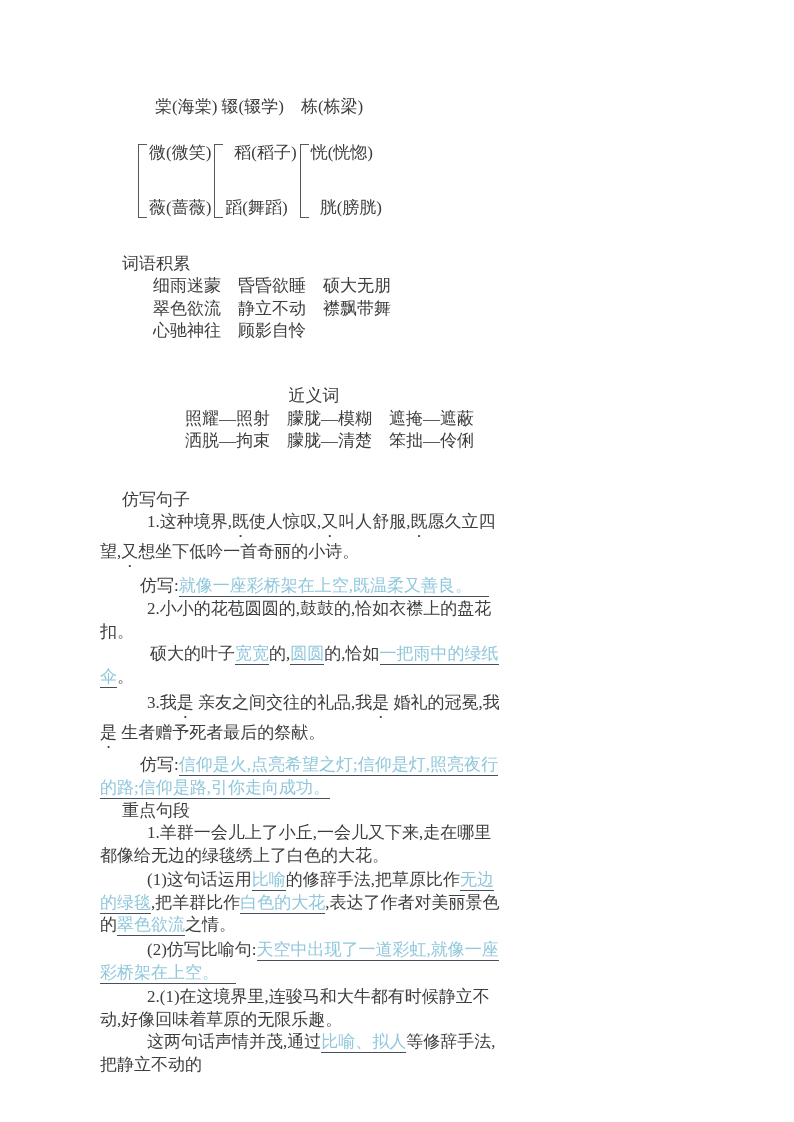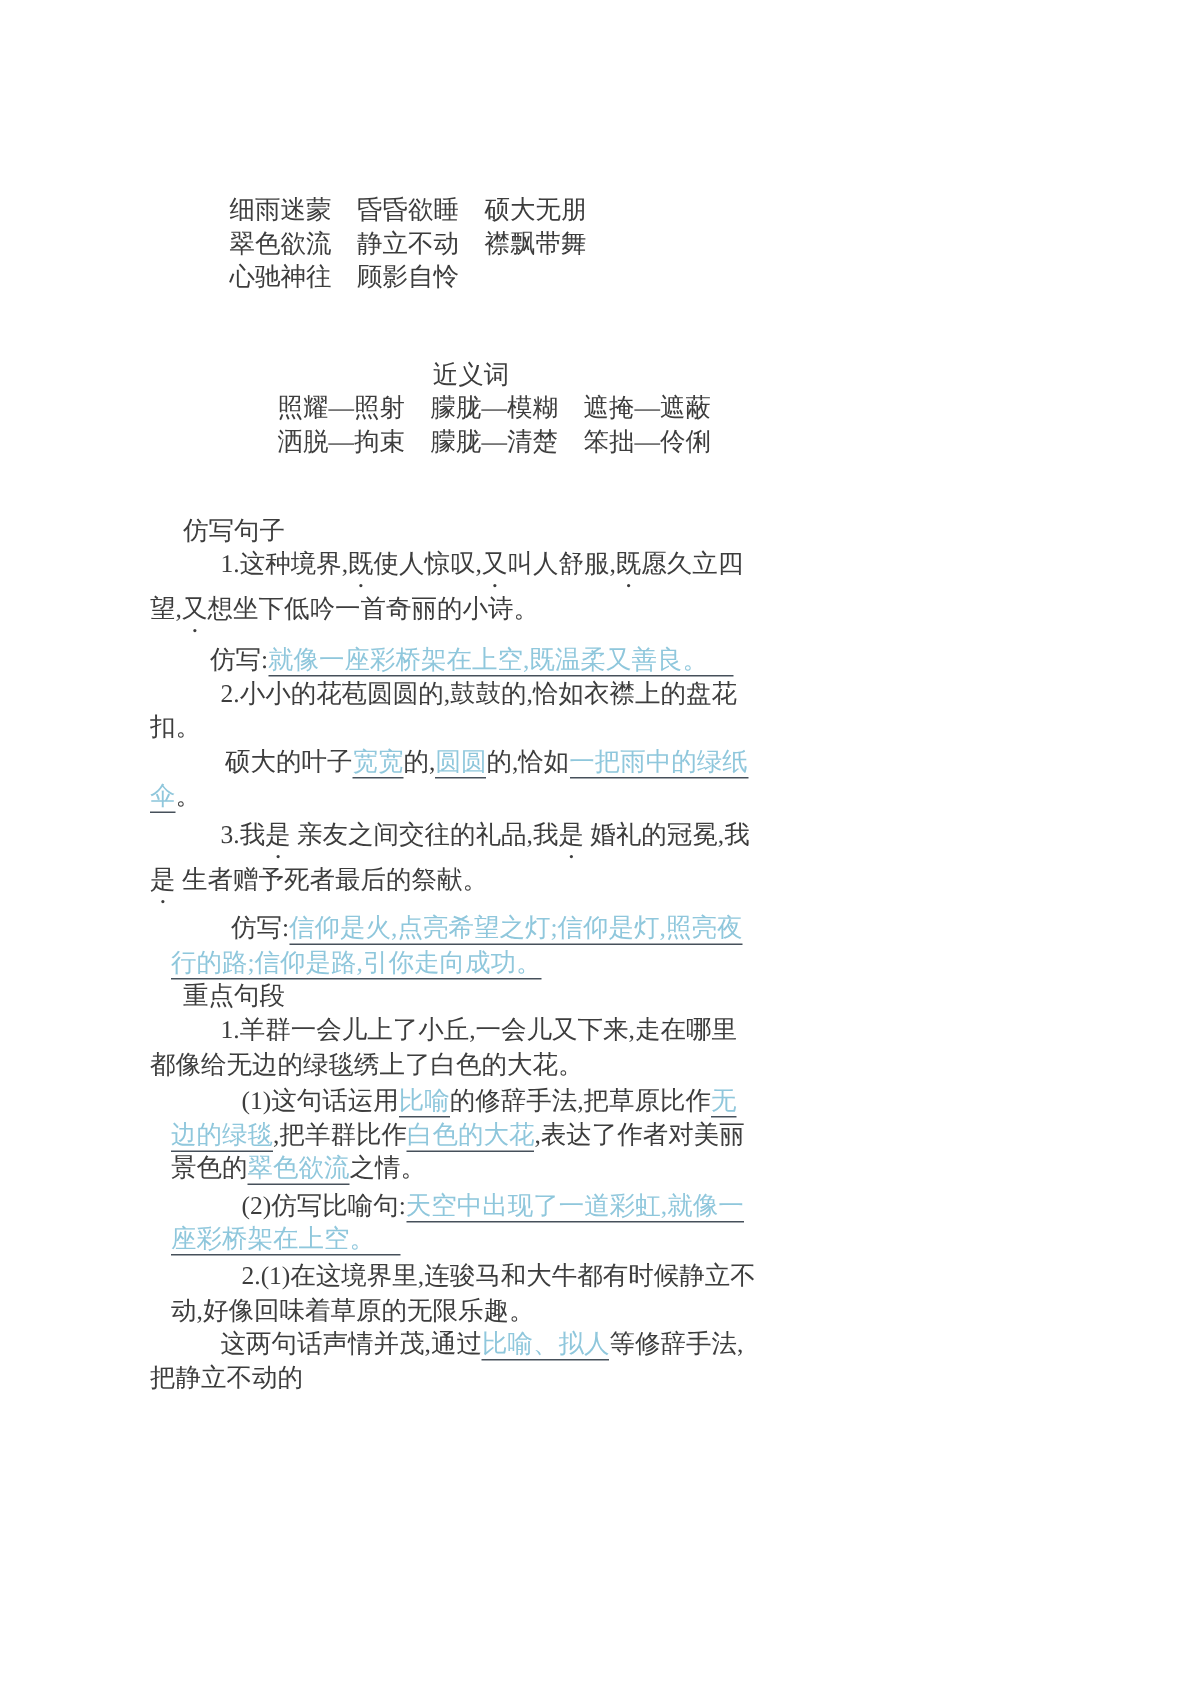--- a/index.html
+++ b/index.html
@@ -41,42 +41,67 @@
   
   .heading{margin-left:22px;}
   .row{margin-left:53px;white-space:pre-wrap;}
   .sec-vocab{margin-top:33px;}
   .sec-syn{margin-top:42px;text-align:center;}
   .sec-imitate{margin-top:36px;}
   .para{text-indent:47px;white-space:pre-wrap;}
   .para.ans{text-indent:40px;}
   .para.cont{text-indent:50px;}
   .para.mt{margin-top:4px;}
-  .para.mt2{margin-top:2px;margin-left:14px;}
+  .para.mt2{margin-top:2px;}
   .para span{white-space:pre-wrap;}
   .em{
     -webkit-text-emphasis:filled dot;
     -webkit-text-emphasis-position:under right;
     text-emphasis:filled dot;
     text-emphasis-position:under right;
   }
   .bu{
     color:var(--blue);
     border-bottom:1.4px solid var(--ul);
     padding-bottom:1px;
   }
 </style>
 </head>
 <body>
 
 <div class="page textblock">
 
+  <div class="line1">棠(海棠) 辍(辍学)　栋(栋梁)</div>
 
+  <div class="groups">
+    <div class="group">
+      <div class="bracket"></div>
+      <div class="gcol">
+        <div class="grow">微(微笑)</div>
+        <div class="grow">薇(蔷薇)</div>
+      </div>
+    </div>
+    <div class="group">
+      <div class="bracket"></div>
+      <div class="gcol">
+        <div class="grow pad">稻(稻子)</div>
+        <div class="grow">蹈(舞蹈)</div>
+      </div>
+    </div>
+    <div class="group">
+      <div class="bracket"></div>
+      <div class="gcol">
+        <div class="grow">恍(恍惚)</div>
+        <div class="grow pad">胱(膀胱)</div>
+      </div>
+    </div>
+  </div>
 
   <div class="sec-vocab">
+    <div class="heading">词语积累</div>
     <div class="row">细雨迷蒙　昏昏欲睡　硕大无朋</div>
     <div class="row">翠色欲流　静立不动　襟飘带舞</div>
     <div class="row">心驰神往　顾影自怜</div>
   </div>
 
   <div class="sec-syn">
     <div class="heading">近义词</div>
     <div class="row">照耀—照射　朦胧—模糊　遮掩—遮蔽</div>
     <div class="row">洒脱—拘束　朦胧—清楚　笨拙—伶俐</div>
   </div>

